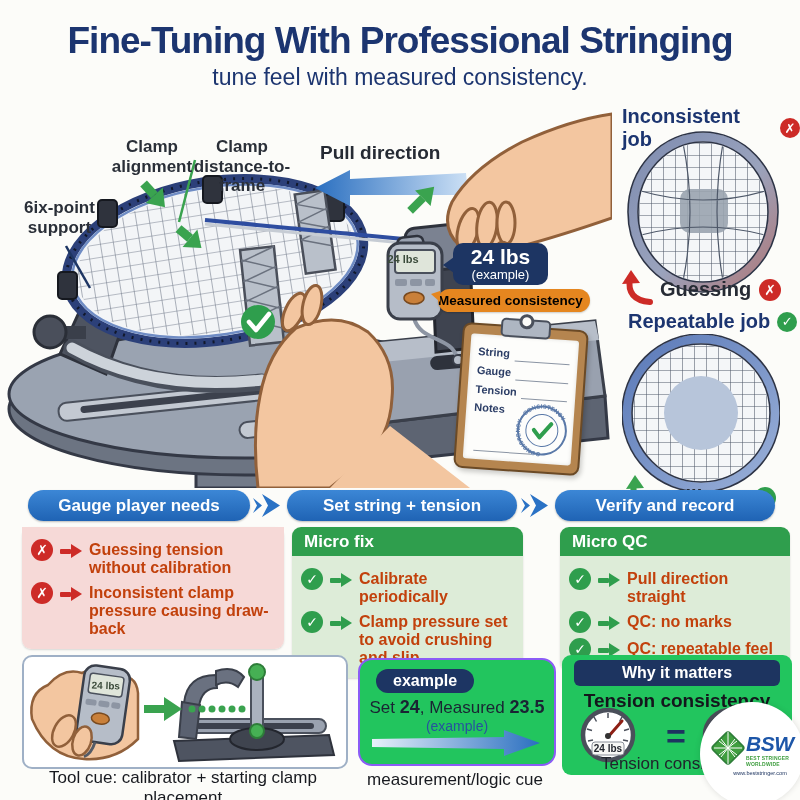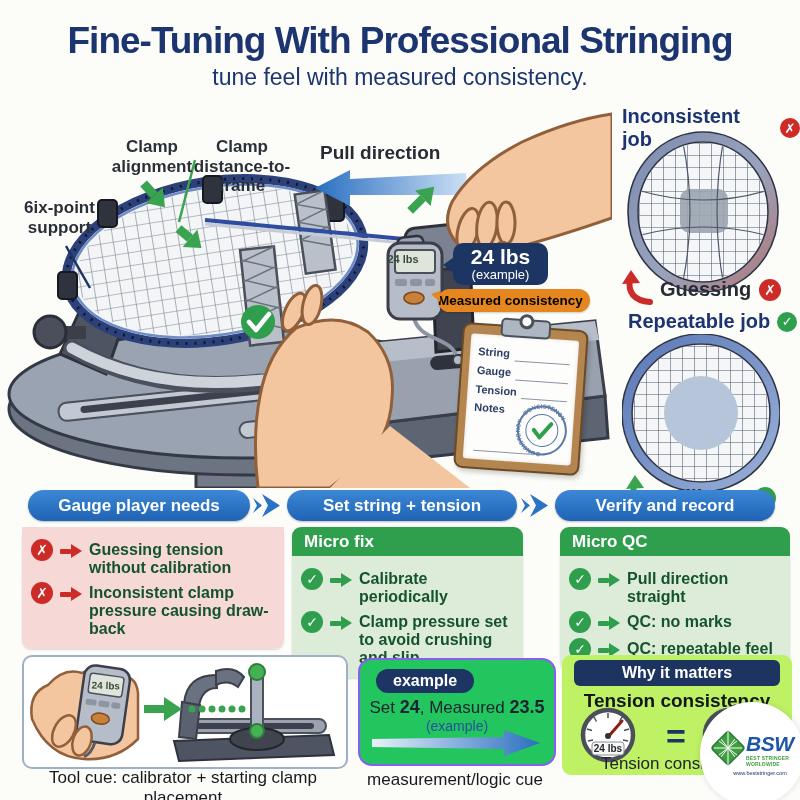--- a/index.html
+++ b/index.html
@@ -26,21 +26,21 @@
   .pill{height:31px;border-radius:16px;background:linear-gradient(180deg,#3c87d6,#1f63b4);color:#fff;font-size:17px;font-weight:700;display:flex;align-items:center;justify-content:center;box-shadow:0 1px 2px rgba(0,0,0,.25);}
   
   .panel{border-radius:9px;box-shadow:0 1px 2px rgba(0,0,0,.15);}
   .panel .hd{height:29px;border-radius:9px 9px 0 0;color:#fff;font-size:17px;font-weight:700;display:flex;align-items:center;padding-left:12px;}
   .panel.red .hd{background:#c9302c;}
   .panel.green .hd{background:#2f9e4d;}
   .panel .bd{padding:7px 9px 6px 9px;border-radius:0 0 9px 9px;}
   .panel.red .bd{background:#f6d9d7;}
   .panel.green .bd{background:#ddecd8;}
   .item{display:flex;align-items:flex-start;gap:7px;margin:5px 0;}
-  .item .txt{font-size:16px;line-height:1.12;color:#14532d;font-weight:600;padding-top:2px;}
+  .item .txt{font-size:16px;line-height:1.12;color:#c2410c;font-weight:600;padding-top:2px;}
   .mini-arrow{width:22px;height:14px;position:relative;flex:none;margin-top:5px;}
   .mini-arrow::before{content:"";position:absolute;left:0;top:5px;width:11px;height:5px;background:var(--c);border-radius:1px;}
   .mini-arrow::after{content:"";position:absolute;right:0;top:0;border-left:11px solid var(--c);border-top:7px solid transparent;border-bottom:7px solid transparent;}
   
   .bubble-navy{background:#1d3563;border-radius:10px;color:#fff;text-align:center;padding:3px 0;}
   .bubble-navy .v{font-size:21px;font-weight:700;line-height:1.05;}
   .bubble-navy .n{font-size:13px;line-height:1.1;}
   .bubble-navy::before{content:"";position:absolute;left:-10px;top:14px;border-right:11px solid #1d3563;border-top:8px solid transparent;border-bottom:8px solid transparent;}
   .tag-orange{background:#e5861f;border-radius:12px;color:#000000;font-size:13.5px;font-weight:700;text-align:left;line-height:23px;box-shadow:0 1px 2px rgba(0,0,0,.2);}
   .tag-orange::before{content:"";position:absolute;left:-7px;top:2px;border-right:9px solid #e5861f;border-top:3px solid transparent;border-bottom:8px solid transparent;}
@@ -52,21 +52,21 @@
   .cb-row{display:flex;align-items:flex-end;gap:5px;margin:5px 8px 0 8px;}
   .cb-row .lab{font-size:11px;font-weight:700;color:#2c3e66;line-height:1.25;}
   .cb-row .line{flex:1;border-bottom:1.5px solid #8a94a3;height:10px;}
   
   .ex-card{background:#22c55e;border:2px solid #8b5cf6;border-radius:14px;}
   .ex-badge{display:inline-block;background:#1d3563;color:#fff;font-size:16px;font-weight:700;padding:3px 17px;border-radius:15px;}
   .ex-line{font-size:17px;color:#1a2433;text-align:center;}
   .ex-line b{font-size:18px;}
   .ex-note{font-size:14px;color:#27529e;text-align:center;}
   
-  .why-panel{background:#bef264;border-radius:9px;}
+  .why-panel{background:#22c55e;border-radius:9px;}
   .why-hd{position:absolute;left:12px;right:12px;top:5px;height:26px;background:#1d3460;border-radius:6px;color:#fff;font-size:16px;font-weight:700;display:flex;align-items:center;justify-content:center;}
   .why-title{position:absolute;left:0;right:0;top:35px;text-align:center;font-size:19px;font-weight:700;color:#14161c;}
   .why-footer{position:absolute;left:0;right:0;top:99px;text-align:center;font-size:17px;color:#20242c;}
   .equals{font-size:34px;font-weight:800;color:#1d3460;}
   .caption{font-size:17px;color:#17191f;text-align:center;}
   
   .logo-circle{width:104px;height:104px;border-radius:50%;background:#fff;box-shadow:0 0 6px rgba(0,0,0,.12);}
   .logo-name{position:absolute;left:46px;top:30px;font-size:21px;font-weight:800;font-style:italic;color:#1d56a8;letter-spacing:-.5px;}
   .logo-tag{position:absolute;left:46px;top:53px;font-size:5px;font-weight:700;color:#3f9e3f;letter-spacing:.2px;}
   .logo-url{position:absolute;left:30px;top:68px;width:60px;text-align:center;font-size:5.5px;color:#1d3460;}

